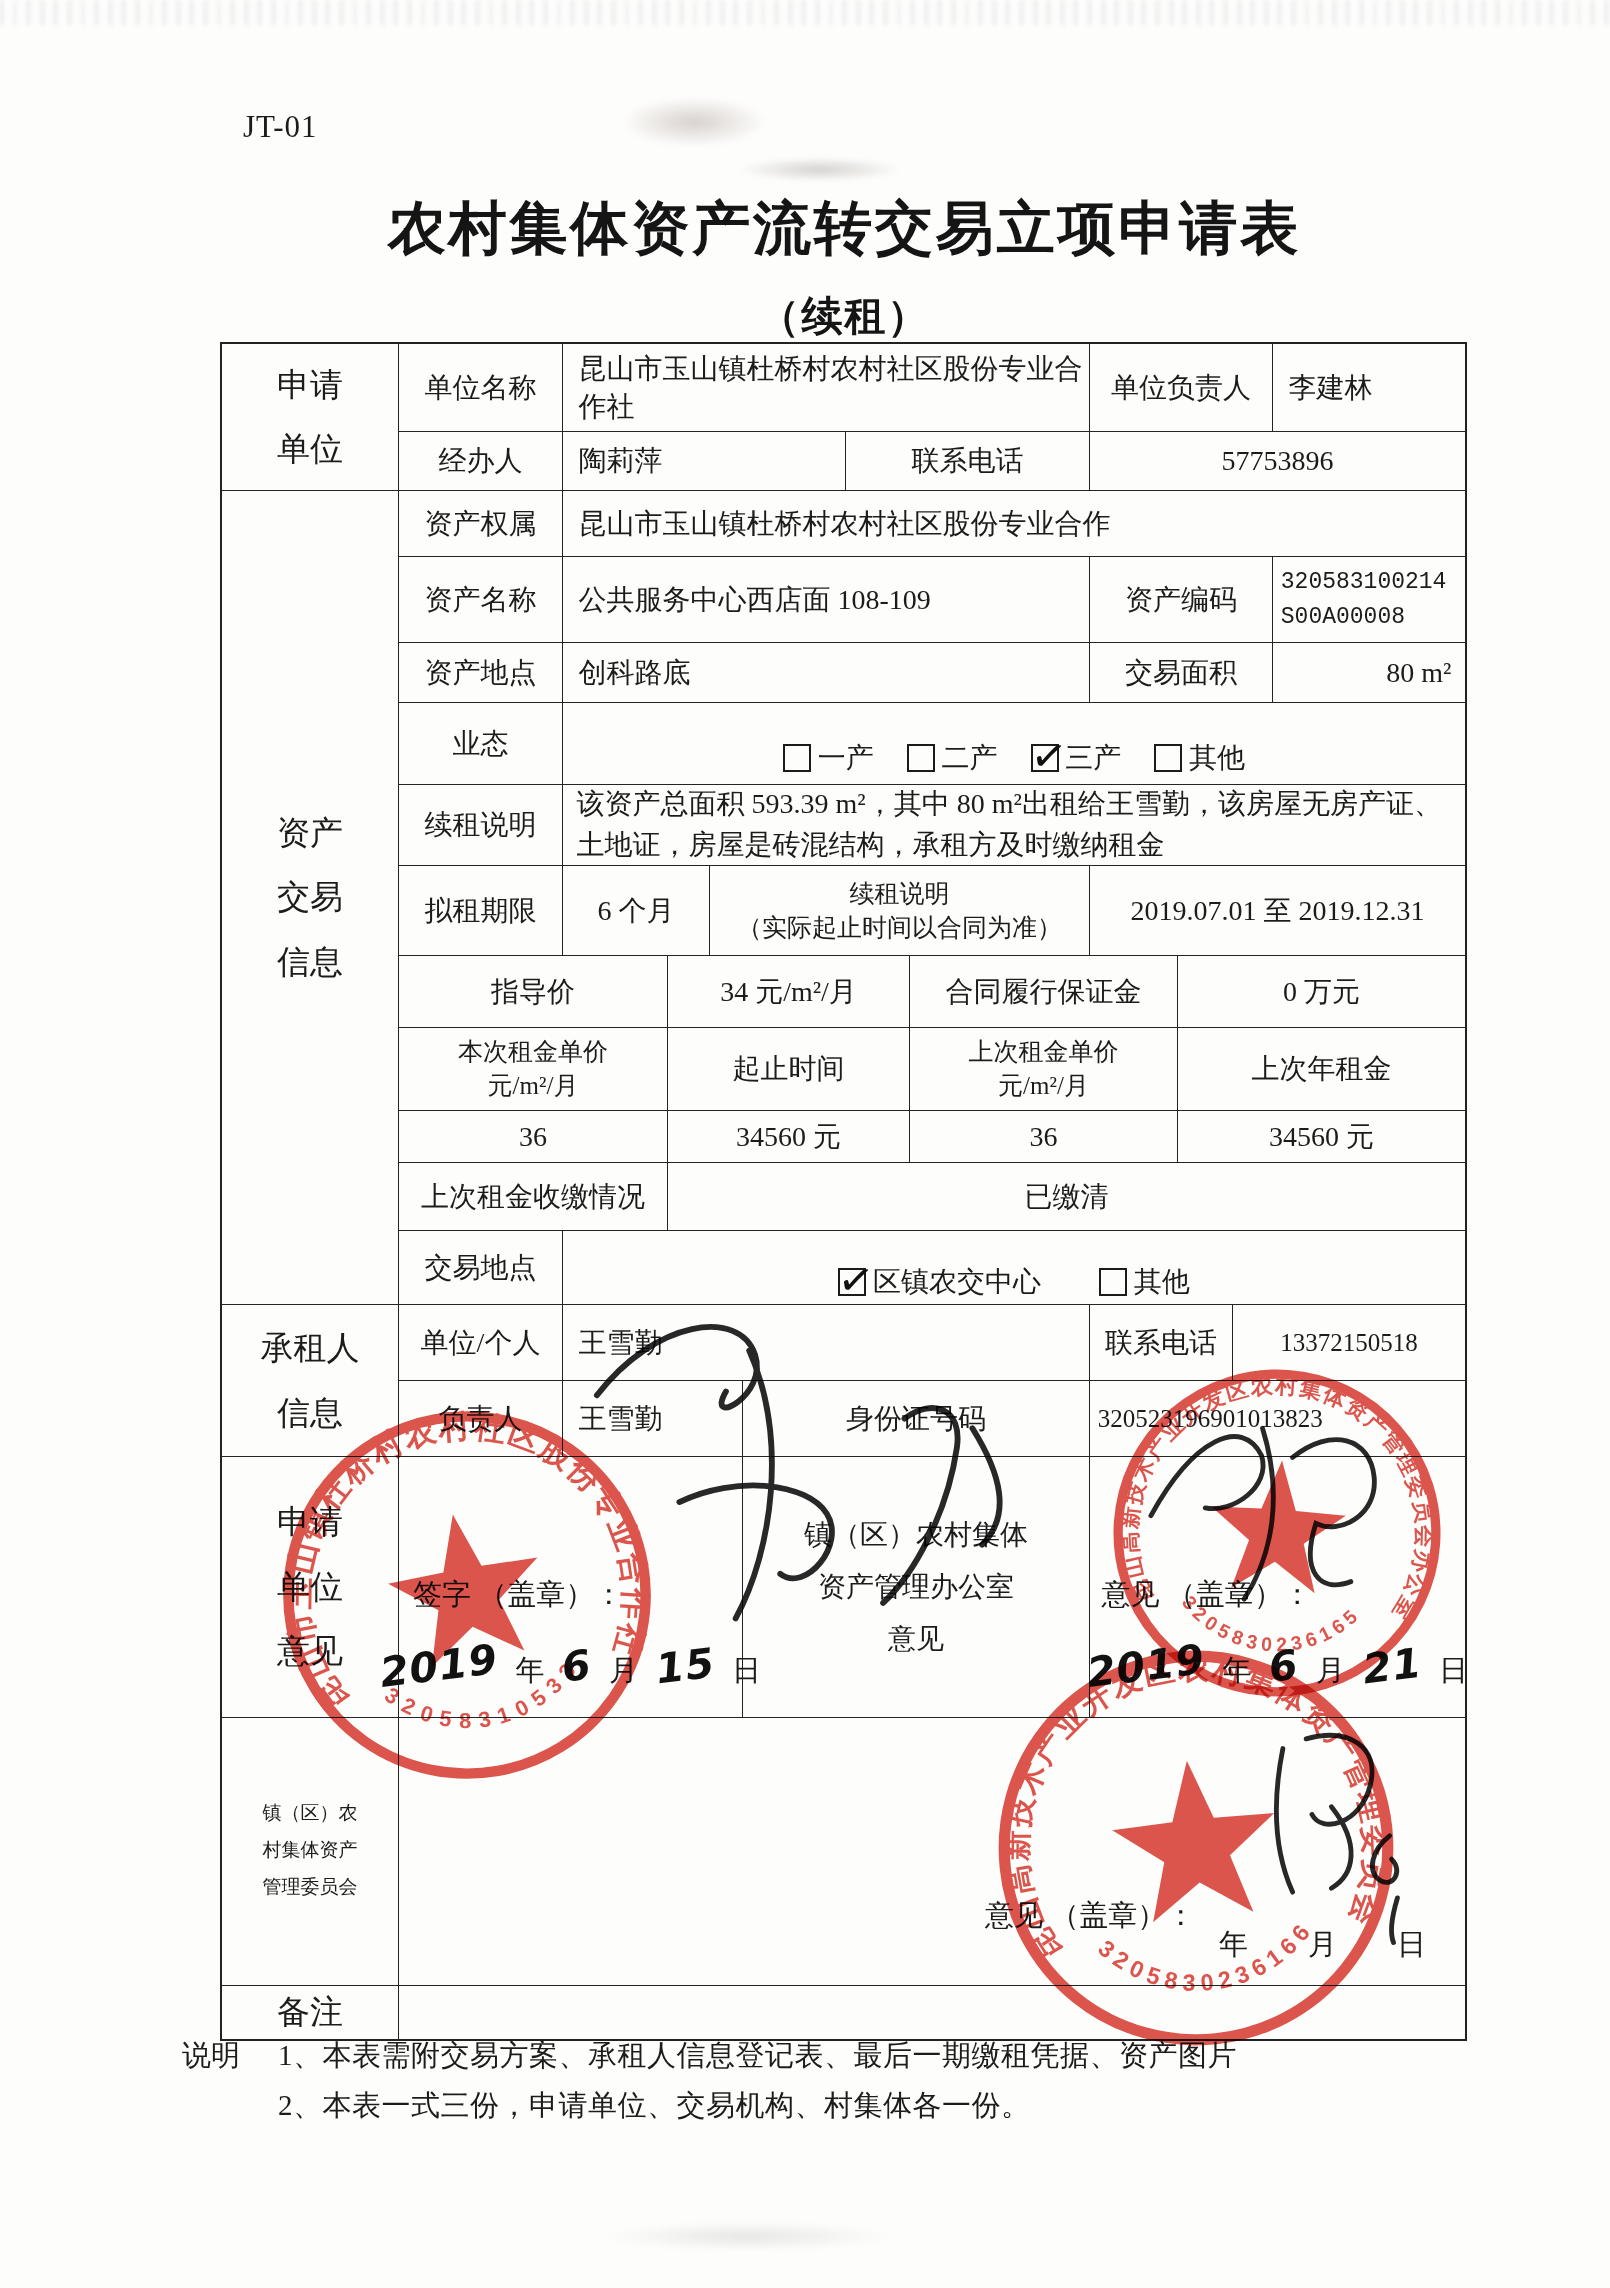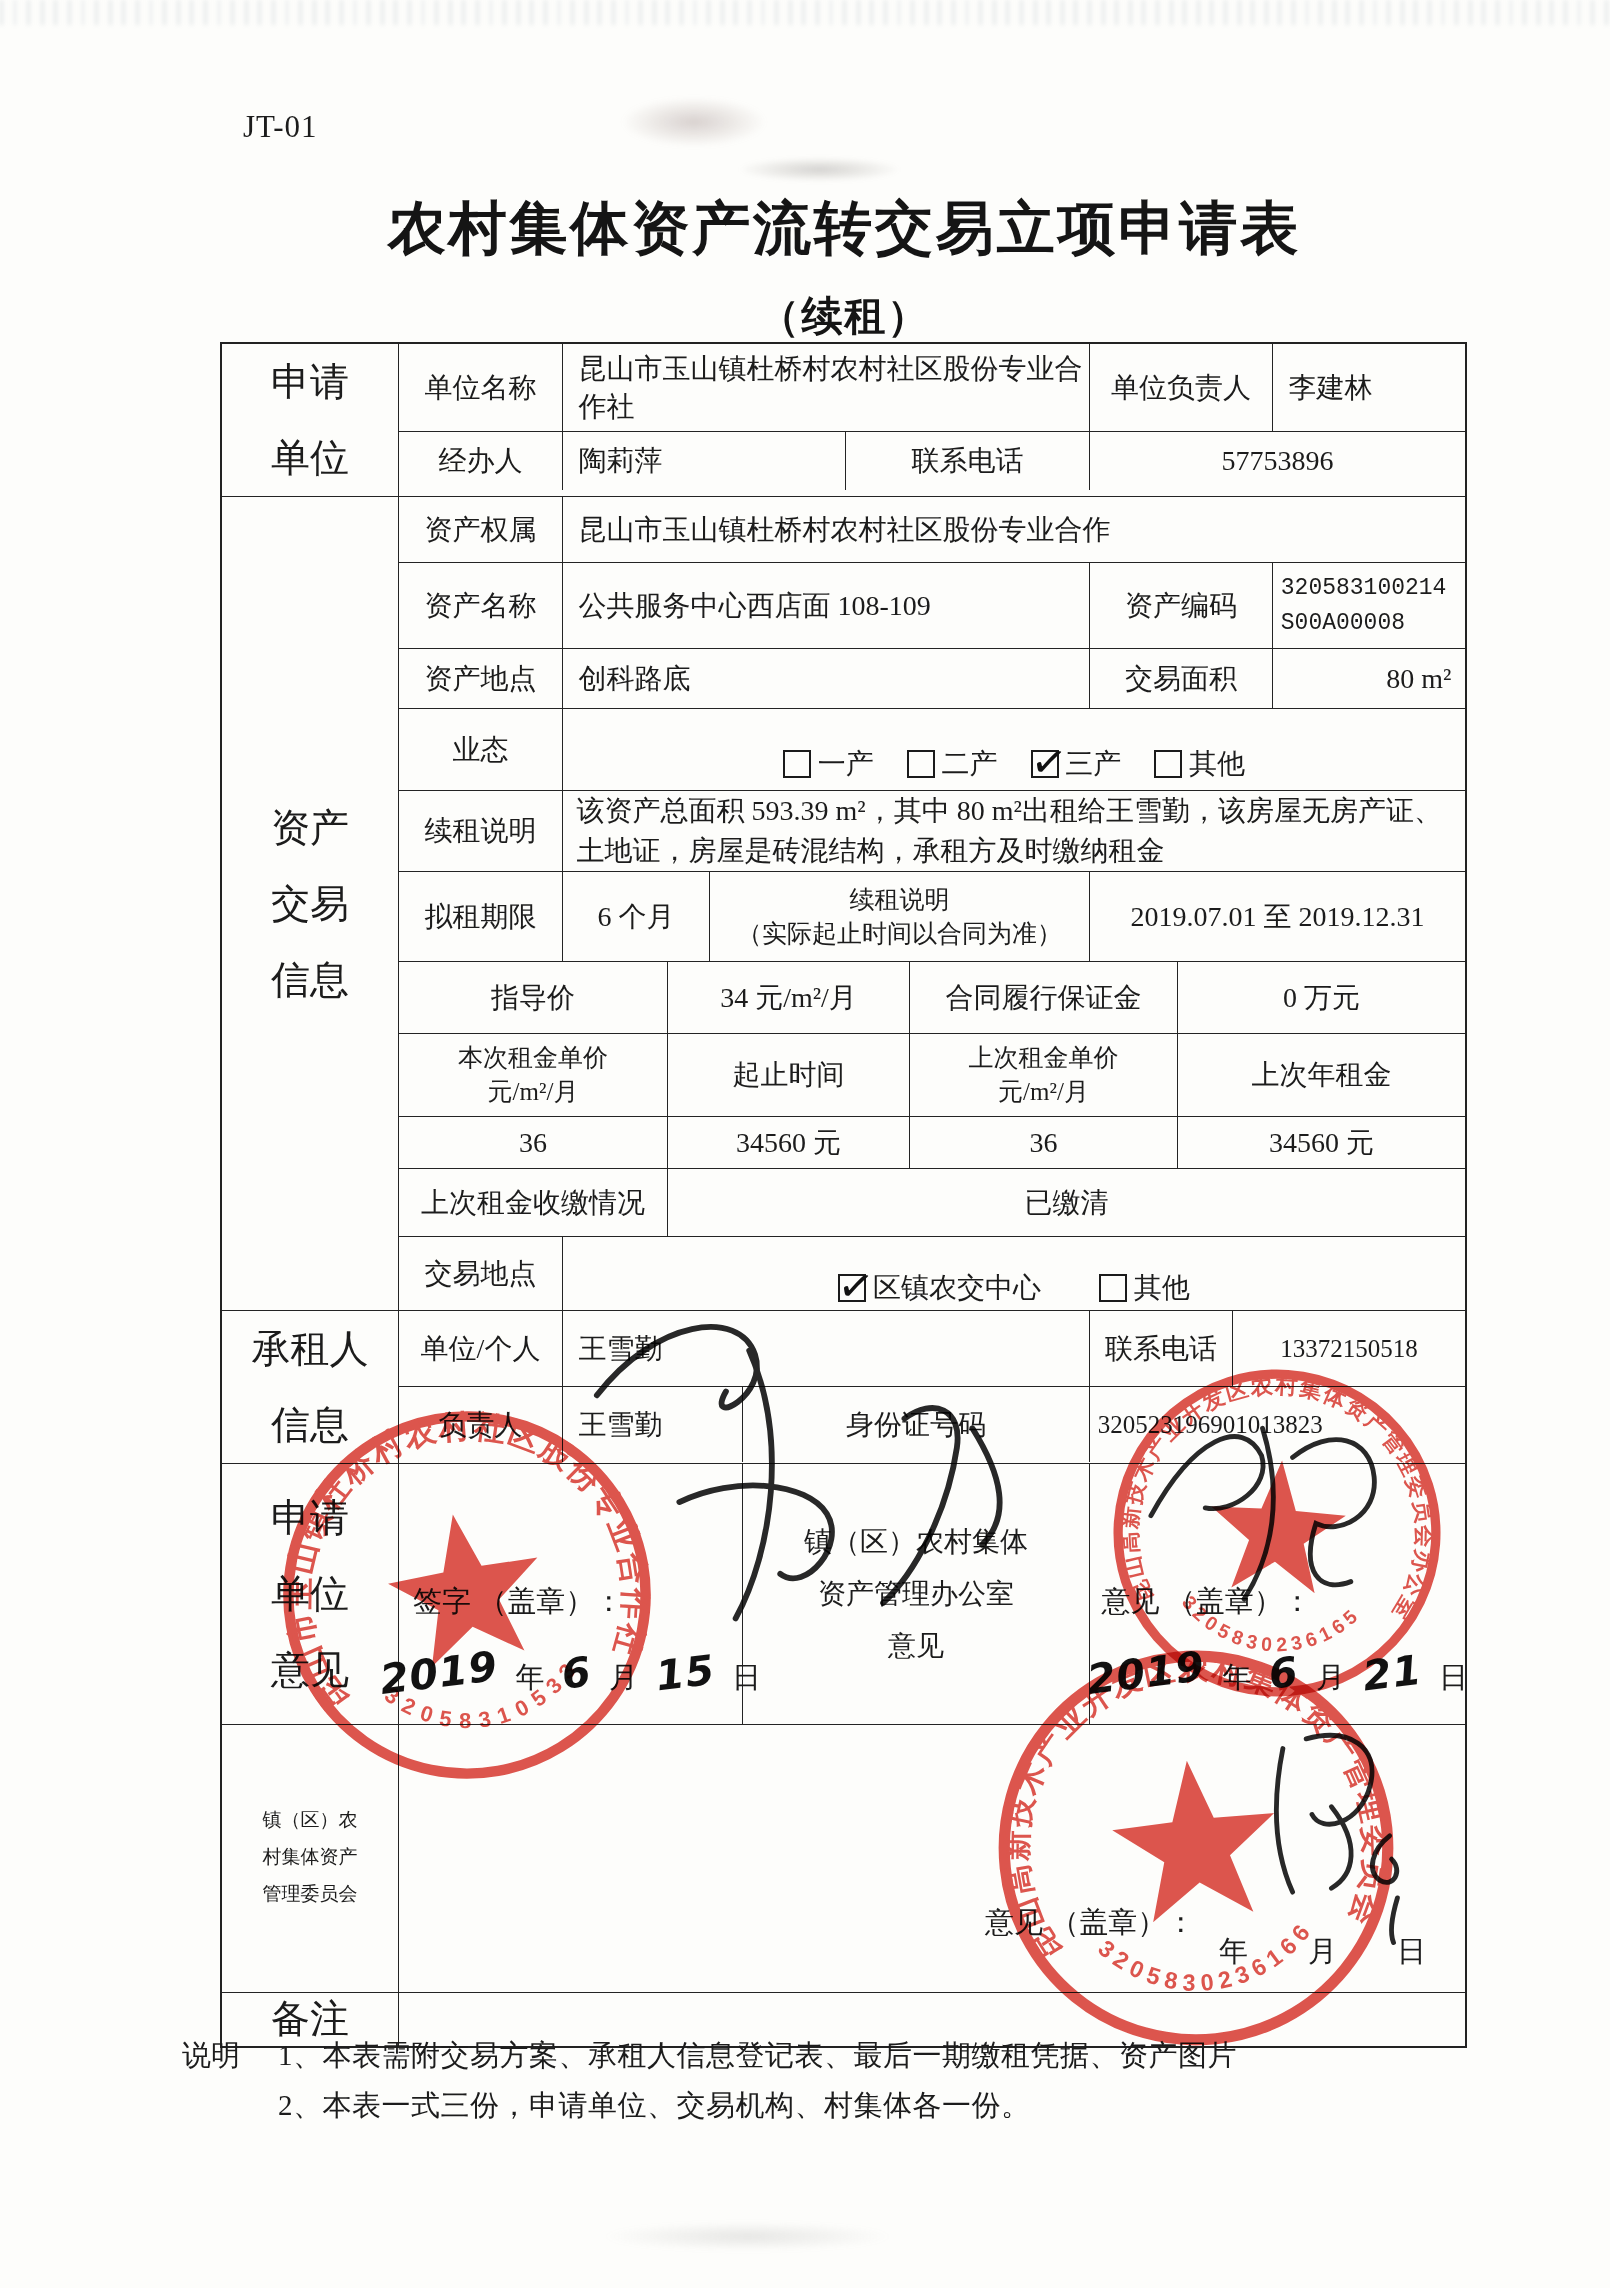--- a/index.html
+++ b/index.html
@@ -27,21 +27,21 @@
     font-size:58px;letter-spacing:2.9px;color:#151515;}
   .doc-subtitle{position:absolute;left:19.4px;top:289px;width:1650px;text-align:center;
     font-family:"Liberation Sans","DejaVu Sans",sans-serif;font-weight:900;
     font-size:41px;letter-spacing:1.9px;color:#151515;}
   
   .tbl{position:absolute;left:220px;top:342px;width:1247px;border:2.9px solid #222;
     display:flex;flex-direction:column;box-sizing:border-box;background:transparent;}
   .band{display:flex;border-bottom:1.9px solid #242424;}
   .band:last-child{border-bottom:none;}
   .secL{width:177px;flex:0 0 177px;border-right:1.9px solid #242424;display:flex;
-    align-items:center;justify-content:center;text-align:center;font-size:39px;line-height:1.95;box-sizing:border-box;}
+    align-items:center;justify-content:center;text-align:center;font-size:33px;line-height:1.95;box-sizing:border-box;}
   .bcol{flex:1;display:flex;flex-direction:column;min-width:0;}
   .row{display:flex;border-bottom:1.9px solid #242424;box-sizing:border-box;}
   .row:last-child{border-bottom:none;}
   .c{border-right:1.9px solid #242424;display:flex;align-items:center;justify-content:center;
     text-align:center;font-size:28px;box-sizing:border-box;line-height:1.35;min-width:0;}
   .c:last-child{border-right:none;flex:1;}
   .vl{justify-content:flex-start;text-align:left;padding-left:15.5px;}
   .vr{justify-content:flex-end;text-align:right;padding-right:13.6px;}
   .sm{font-size:23px;}
   .mid{font-size:25px;}

